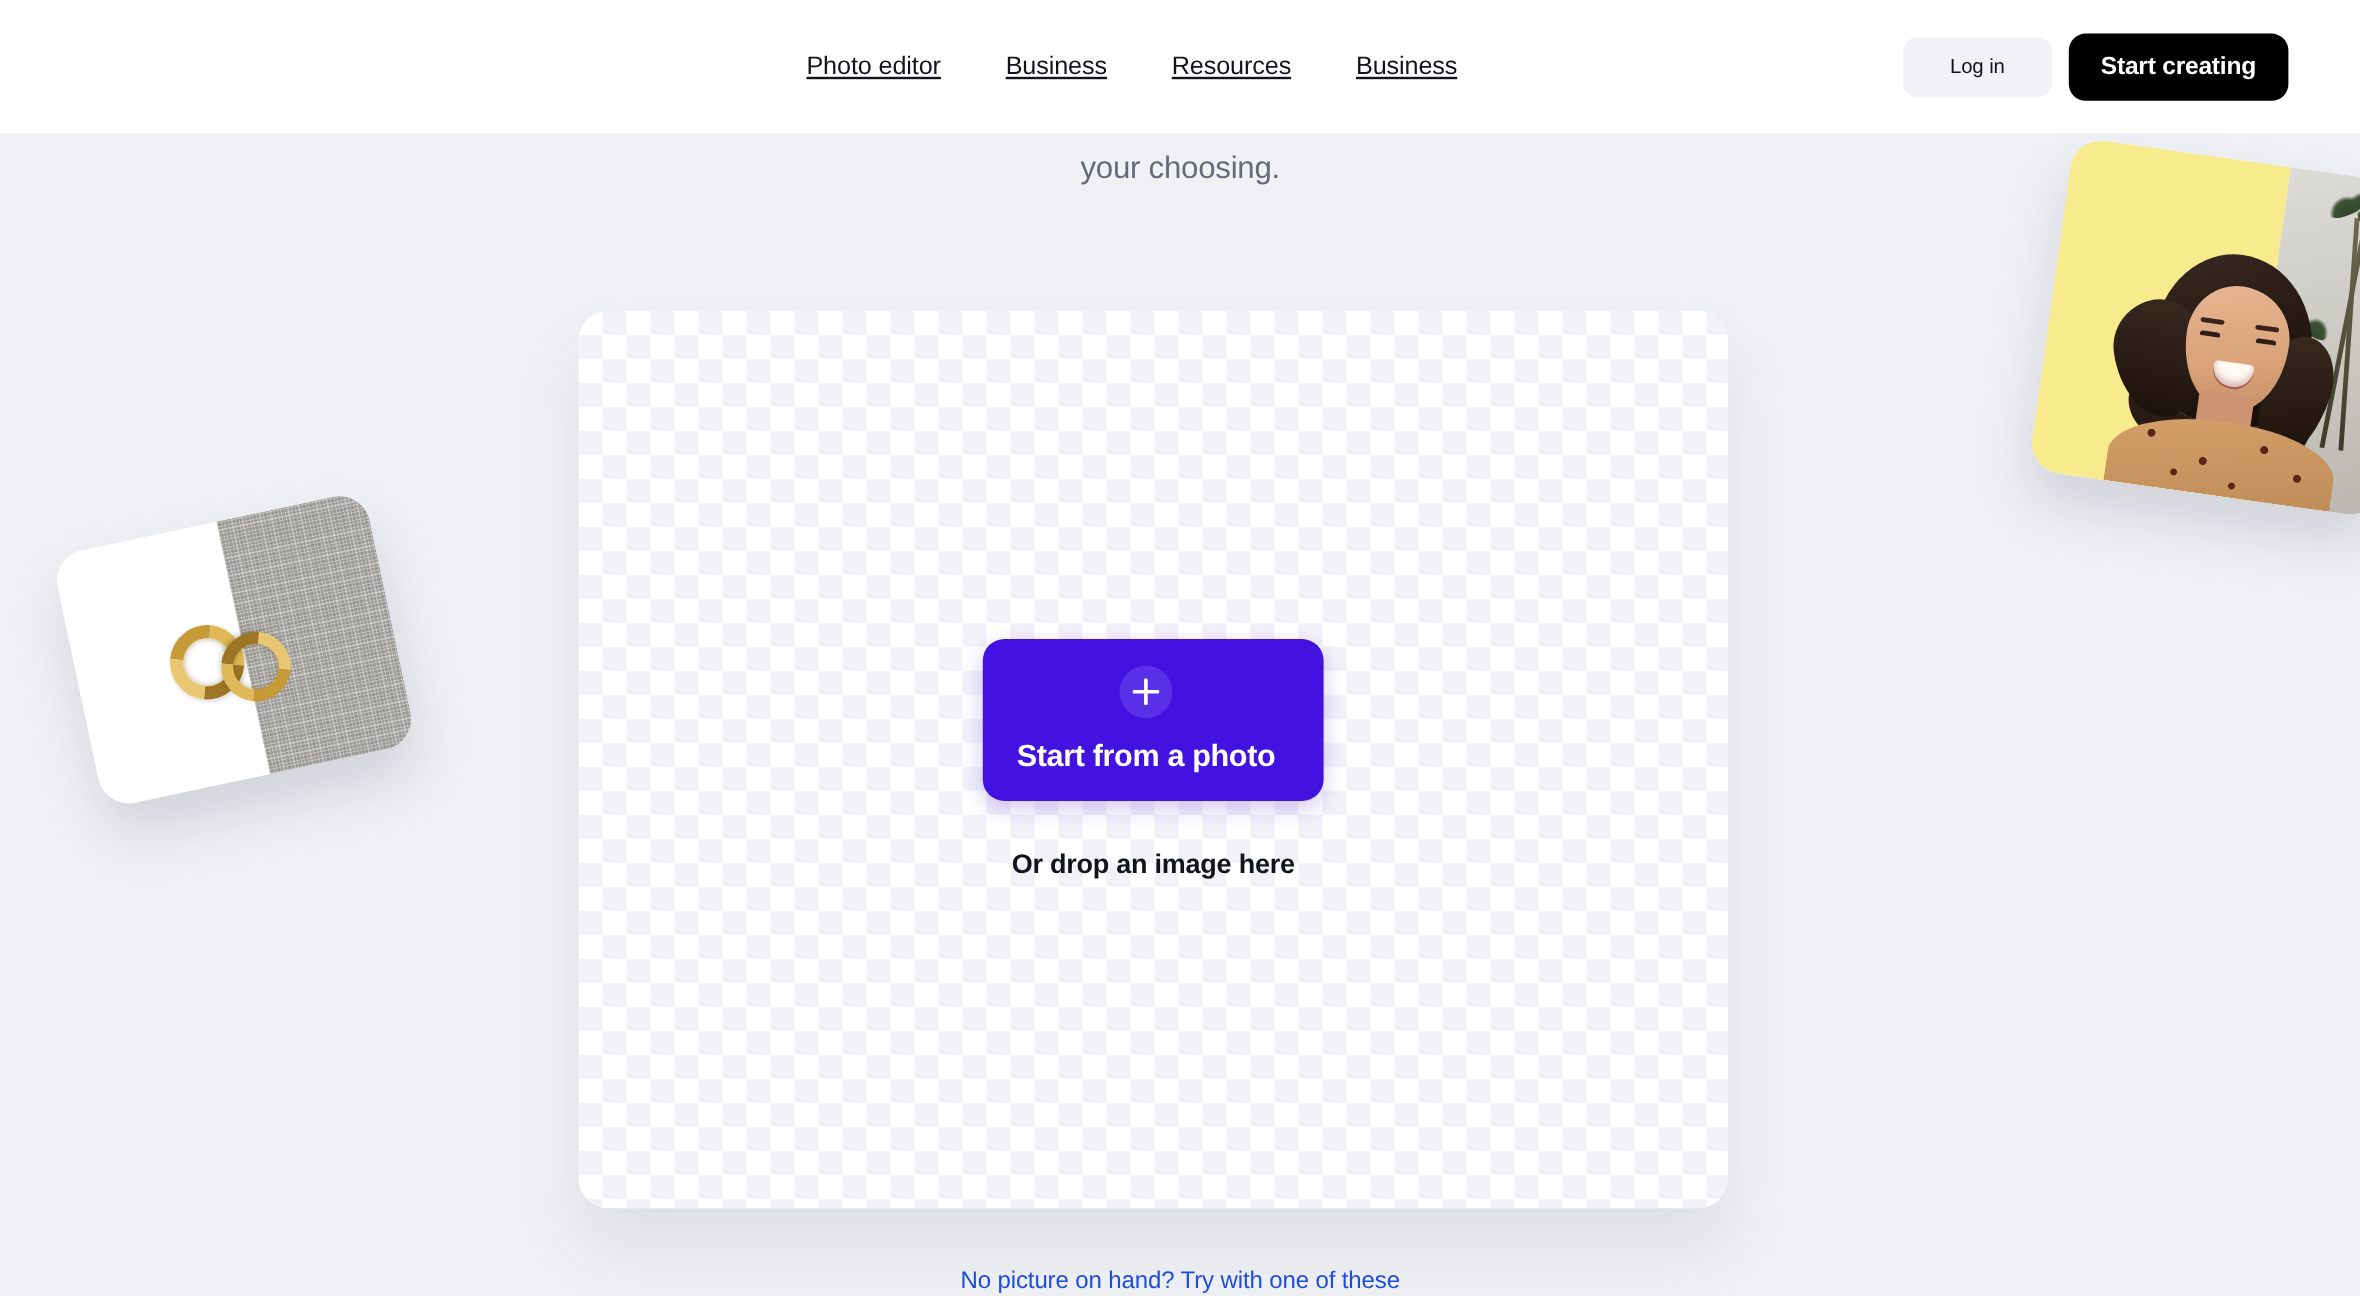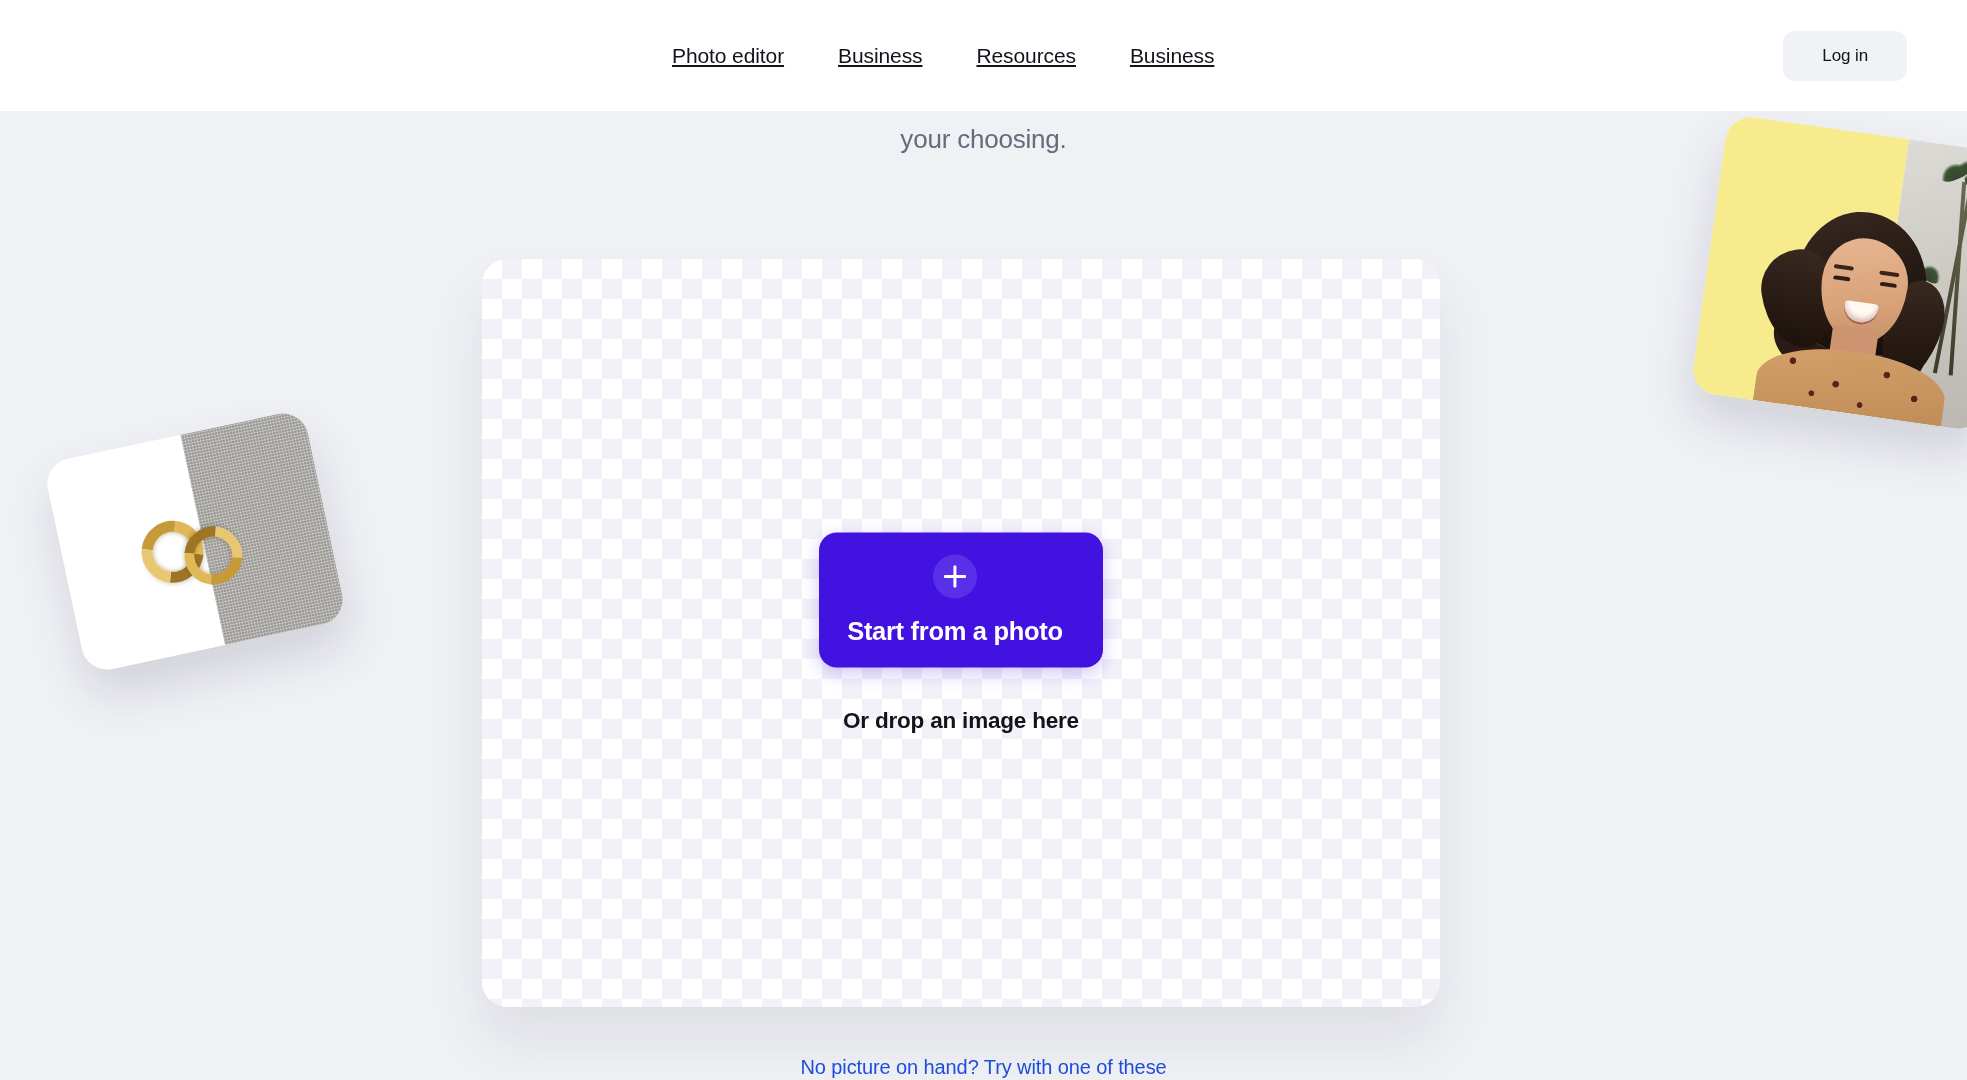--- a/index.html
+++ b/index.html
@@ -372,20 +372,21 @@
 
   <nav class="nav">
     <span class="nav-item">Photo editor</span>
     <span class="nav-item">Business</span>
     <span class="nav-item">Resources</span>
     <span class="nav-item">Business</span>
   </nav>
 
   <div class="header-actions">
     <button class="btn-login">Log in</button>
+    <button class="btn-start">Start creating</button>
   </div>
 
 </header>
 
 <main class="page">
 
   <div class="subtitle-tail">your choosing.</div>
 
   <div class="float-card float-left">
     <div class="fl-white">

